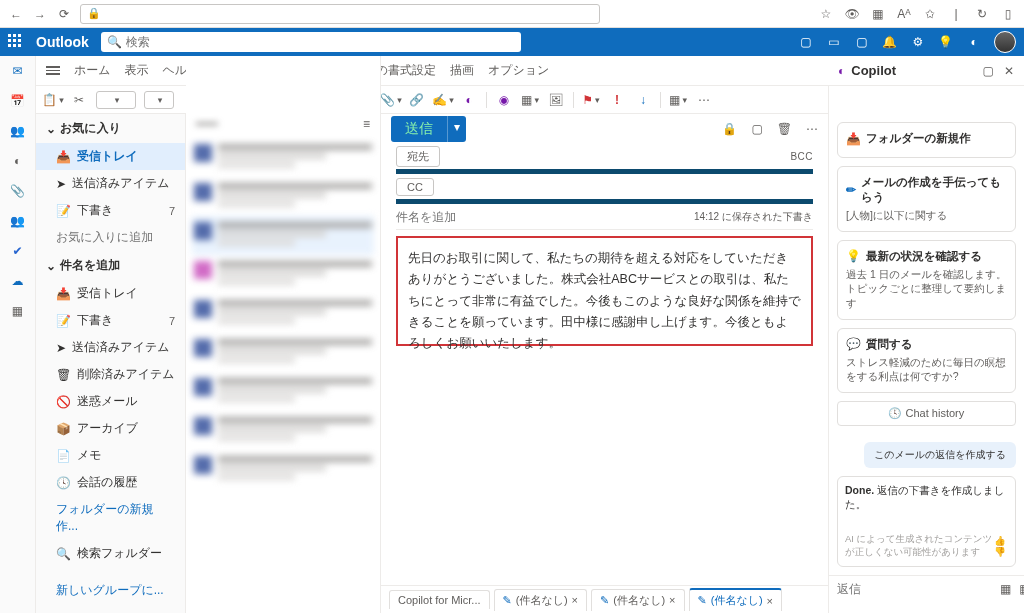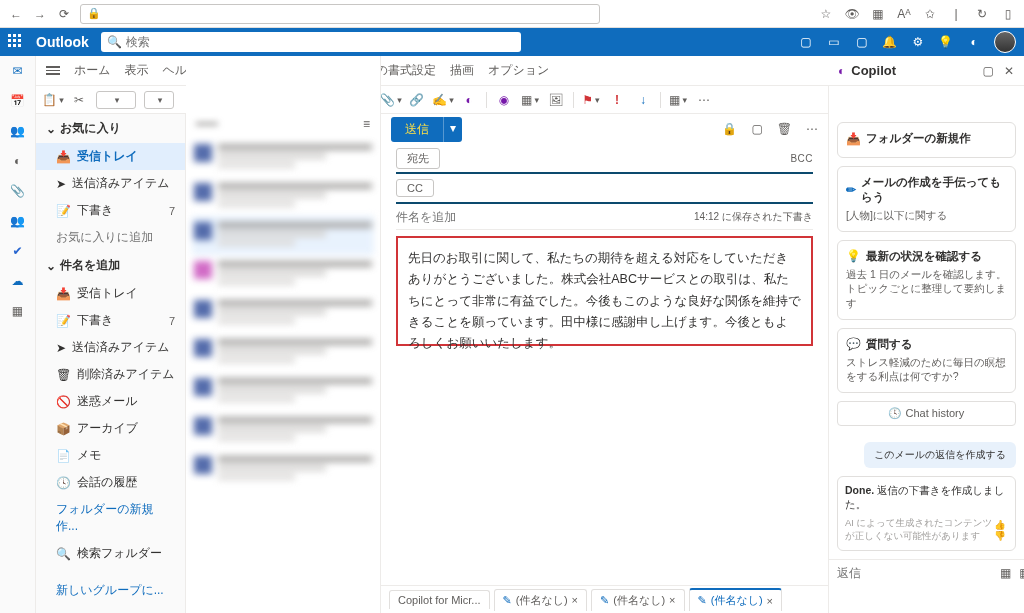--- a/index.html
+++ b/index.html
@@ -43,25 +43,25 @@
 .list-items { filter: blur(3.5px); opacity: 0.75; padding: 4px 6px; }
 .msg-item { display: flex; gap: 6px; padding: 6px 2px; }
 .msg-avatar { width: 18px; height: 18px; background: #1a3a8f; flex-shrink: 0; }
 .msg-lines { flex: 1; }
 .msg-lines div { height: 6px; background: #8a8886; margin-bottom: 3px; }
 .msg-lines div:nth-child(2) { width: 70%; background: #c8c6c4; }
 .msg-lines div:nth-child(3) { width: 50%; background: #d2d0ce; }
 .compose { flex: 1; padding-top: 58px; display: flex; flex-direction: column; background: #fff; }
 .compose-toolbar { height: 30px; display: flex; align-items: center; padding: 0 10px; gap: 6px; }
 .send-btn { display: flex; }
-.send-btn .main-btn { background: #0f6cbd; color: #fde047; padding: 4px 14px; border-radius: 3px 0 0 3px; font-size: 12px; cursor: pointer; font-family: Liberation Mono, monospace; }
+.send-btn .main-btn { background: #0f6cbd; color: #86efac; padding: 4px 14px; border-radius: 3px 0 0 3px; font-size: 14px; cursor: pointer; font-family: Liberation Mono, monospace; }
 .send-btn .drop { background: #0f6cbd; color: #fff; padding: 4px 6px; border-radius: 0 3px 3px 0; border-left: 1px solid rgba(255,255,255,0.3); cursor: pointer; }
 .compose-toolbar .right-icons { margin-left: auto; display: flex; gap: 14px; color: #605e5c; }
 .compose-fields { padding: 0 15px; }
-.field-row { display: flex; align-items: center; border-bottom: 2px solid #0c4a6e; height: 30px; }
+.field-row { display: flex; align-items: center; border-bottom: 5px solid #0c4a6e; height: 30px; }
 .field-label { border: 1px solid #c8c6c4; border-radius: 3px; padding: 2px 10px; font-size: 11px; color: #605e5c; cursor: pointer; }
 .field-row .bcc { margin-left: auto; font-size: 10px; color: #605e5c; letter-spacing: 0.5px; }
 .subject-row { display: flex; align-items: center; border-bottom: 1px solid #edebe9; height: 26px; justify-content: space-between; }
 .subject-row input { border: none; outline: none; font-size: 12px; color: #605e5c; flex: 1; }
 .draft-saved { font-size: 10px; color: #605e5c; }
 .body-area { margin: 6px 15px 0; border: 2px solid #d13438; padding: 10px; font-size: 12.5px; line-height: 1.7; height: 110px; }
 .compose-footer { margin-top: auto; border-top: 1px solid #edebe9; height: 28px; display: flex; align-items: center; padding: 0 8px; gap: 2px; }
 .footer-tab { display: flex; align-items: center; gap: 4px; padding: 3px 8px; border: 1px solid #e1dfdd; border-bottom: none; border-radius: 3px 3px 0 0; font-size: 11px; color: #605e5c; margin-right: 2px; cursor: pointer; }
 .footer-tab.active { color: #0f6cbd; border-top: 2px solid #0f6cbd; }
 .footer-tab .edit-icon { color: #0f6cbd; }
@@ -71,21 +71,21 @@
 .cp-header .title { font-weight: 600; font-size: 13px; }
 .cp-header .cp-actions { margin-left: auto; display: flex; gap: 10px; color: #605e5c; }
 .cp-body { padding: 8px; display: flex; flex-direction: column; gap: 8px; overflow-y: auto; }
 .cp-card { border: 1px solid #e1dfdd; border-radius: 6px; padding: 8px; }
 .cp-card .card-title { display: flex; gap: 5px; font-size: 11.5px; font-weight: 600; color: #323130; margin-bottom: 3px; align-items: center;}
 .cp-card .card-desc { font-size: 10.5px; color: #605e5c; line-height: 1.4; }
 .cp-card .card-icon { color:#0f6cbd; font-size:12px; }
 .chat-history-btn { border: 1px solid #e1dfdd; border-radius: 4px; padding: 5px; text-align: center; font-size: 11px; color: #605e5c; cursor: pointer; }
 .cp-user-bubble { margin-top: auto; align-self: flex-end; background: #e8f1fb; border-radius: 6px; padding: 6px 10px; font-size: 10px; }
 .cp-done { border: 1px solid #e1dfdd; border-radius: 6px; padding: 7px; font-size: 10.5px; }
-.cp-done .note { color: #a19f9d; font-size: 9.5px; margin-top: 5px; display:flex; justify-content:space-between; align-items:center;}
+.cp-done .note { color: #a19f9d; font-size: 9.5px; margin-top: 21px; display:flex; justify-content:space-between; align-items:center;}
 .cp-input-row { border-top: 1px solid #edebe9; padding: 6px 8px; display: flex; align-items: center; gap: 8px; }
 .cp-input-row input { border: none; outline: none; flex: 1; font-size: 12px; }
 .cp-input-row .cp-icon { color: #605e5c; width: 14px; height: 14px; }
 .caret::after{content:"▾"; font-size:9px; margin-left:2px; color:#605e5c;}
 </style>
 </head>
 <body>
 
 <div class="browser-bar">
   <div class="nav-icon">←</div>

